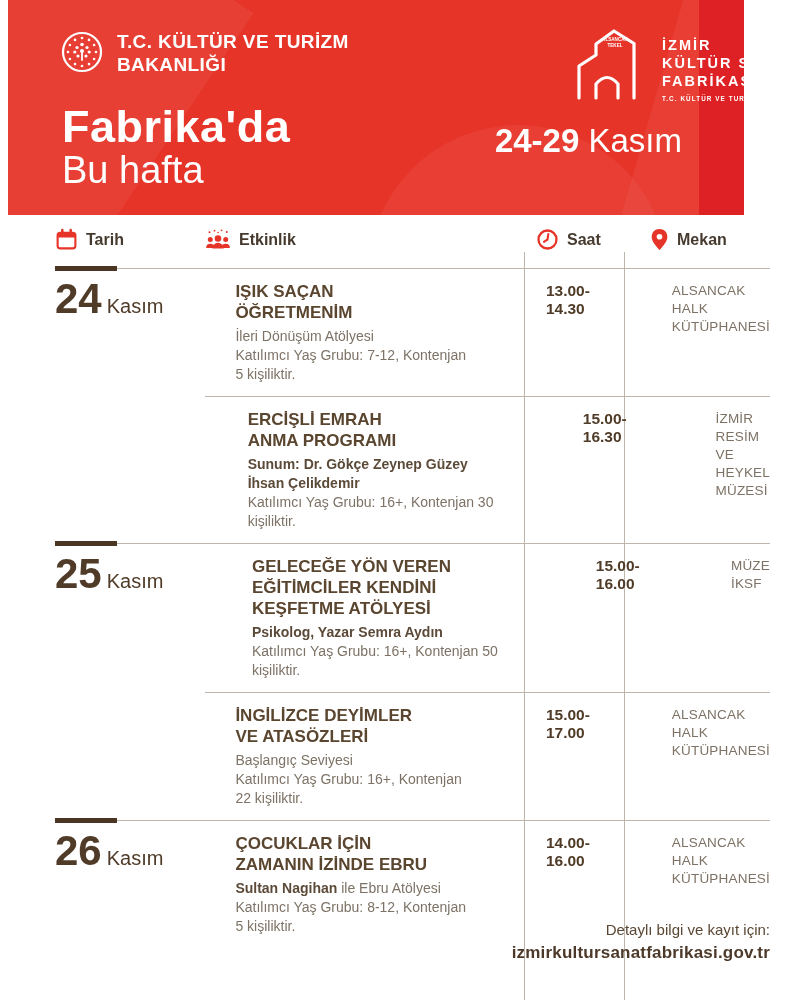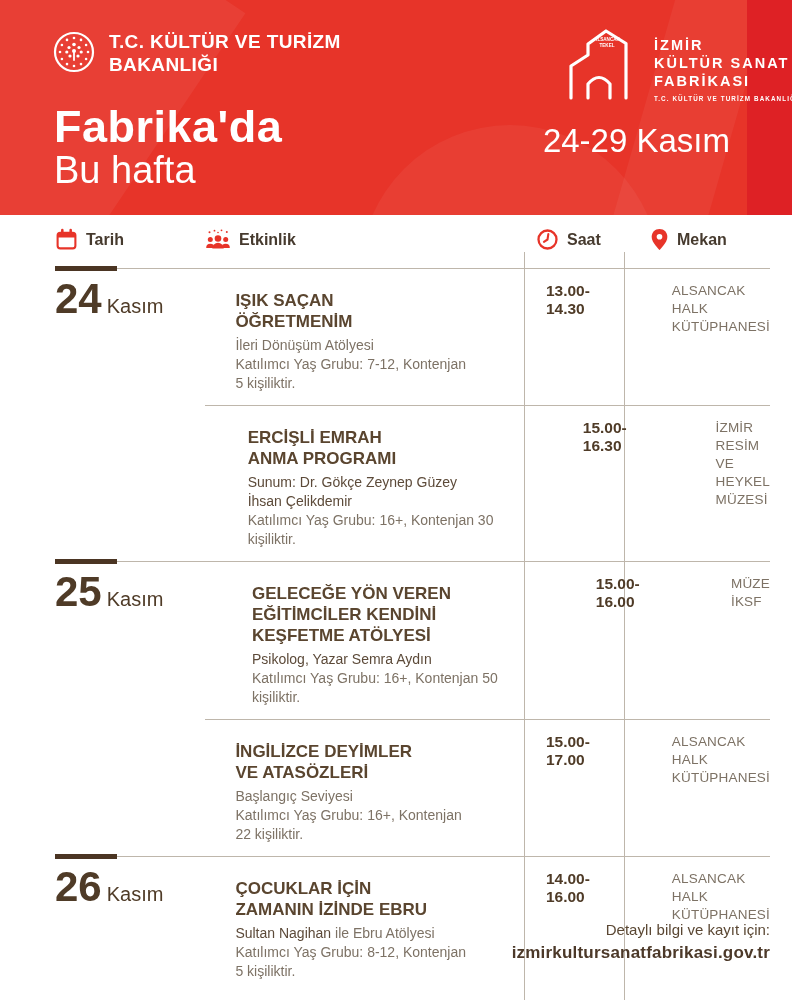--- a/index.html
+++ b/index.html
@@ -12,39 +12,39 @@
     --muted-bold:#5c4a39;
     --line:#beb6ab;
     --seg:#4b3523;
   }
   *{margin:0;padding:0;box-sizing:border-box;}
   body{background:#888;}
   .page{position:relative;width:800px;height:1000px;background:#ffffff;overflow:hidden;
         font-family:"Liberation Sans","DejaVu Sans",sans-serif;margin:0 auto;}
 
   
-  .hero{position:absolute;left:0;top:0;width:792px;height:215px;background:var(--red);overflow:hidden;}
+  .hero{position:absolute;left:8px;top:0;width:736px;height:215px;background:var(--red);overflow:hidden;}
   .hero-strip{position:absolute;right:0;top:0;width:45px;height:215px;background:var(--red-deep);}
   .wm1{position:absolute;left:-60px;top:-80px;width:230px;height:340px;background:rgba(255,255,255,.06);transform:rotate(34deg);}
   .wm2{position:absolute;left:360px;top:125px;width:300px;height:300px;border-radius:50%;background:rgba(255,255,255,.05);}
   .wm3{position:absolute;left:645px;top:-30px;width:95px;height:270px;background:rgba(255,255,255,.05);transform:skewX(-16deg);}
 
   .ministry{position:absolute;left:52px;top:30px;display:flex;align-items:center;gap:13px;}
   .ministry-text{color:#fff;font-weight:bold;font-size:19px;line-height:1.2;letter-spacing:.4px;}
 
   .iksf{position:absolute;left:560px;top:24px;display:flex;align-items:flex-start;gap:10px;}
   .iksf-text{color:#fff;margin-top:12px;}
   .iksf-l{font-weight:bold;font-size:14.5px;line-height:1.25;letter-spacing:2px;}
   .iksf-sub{font-weight:bold;font-size:6.3px;letter-spacing:1.1px;margin-top:5px;white-space:nowrap;}
 
   .hero-title{position:absolute;left:54px;top:104px;color:#fff;}
   .hero-title .t1{font-weight:bold;font-size:45px;line-height:1.0;letter-spacing:.5px;}
   .hero-title .t2{font-weight:normal;font-size:38px;line-height:1.15;}
   .hero-dates{position:absolute;right:62px;top:122px;color:#fff;font-size:33px;white-space:nowrap;}
-  .hero-dates .b{font-weight:normal;}
+  .hero-dates .b{font-weight:bold;}
 
   
   .table{position:absolute;left:55px;top:228px;width:715px;}
   .vline{position:absolute;top:24px;bottom:0;width:1px;background:var(--line);}
   .vline.v1{left:469px;}
   .vline.v2{left:569px;}
 
   .thead{display:flex;height:40px;}
   .th{display:flex;align-items:flex-start;gap:8px;font-weight:bold;font-size:16px;color:var(--brown-label);}
   .th svg{flex:none;}
@@ -56,24 +56,24 @@
 
   .row{display:flex;position:relative;gap:41px;}
   .sep-line{position:absolute;top:0;left:0;right:0;height:1px;background:var(--line);}
   .row.intra .sep-line{left:150px;}
   .sep-dark{position:absolute;top:-2px;left:0;width:62px;height:5px;background:var(--seg);}
 
   .date-col{width:150px;padding-top:8px;display:flex;align-items:baseline;}
   .day{font-weight:bold;font-size:42px;color:var(--brown-dark);line-height:1.1;}
   .month{font-size:20px;color:var(--brown-dark);margin-left:5px;}
 
-  .event-col{width:319px;padding:22px 18px 12px 0;margin-left:20px;}
+  .event-col{width:319px;padding:13px 18px 12px 0;margin-left:20px;}
   .title{font-weight:bold;font-size:17px;line-height:21px;color:var(--brown-title);margin-bottom:4px;}
   .detail{font-size:14px;line-height:19px;color:var(--muted);}
-  .detail .b{font-weight:normal;color:var(--muted-bold);}
+  .detail .b{font-weight:bold;color:var(--muted-bold);}
 
   .time-col{width:100px;padding:14px 4px 0 12px;font-weight:bold;font-size:15.5px;color:var(--brown-dark);}
   .venue-col{flex:1;padding:14px 0 0 14px;font-size:13.5px;line-height:18px;color:var(--muted);letter-spacing:.2px;}
 
   .pre{white-space:pre-line;}
   .r1{min-height:100px;}
   .r2{min-height:110px;}
   .r3{min-height:117px;}
   .r4{min-height:103px;}
   .r5{min-height:95px;}

